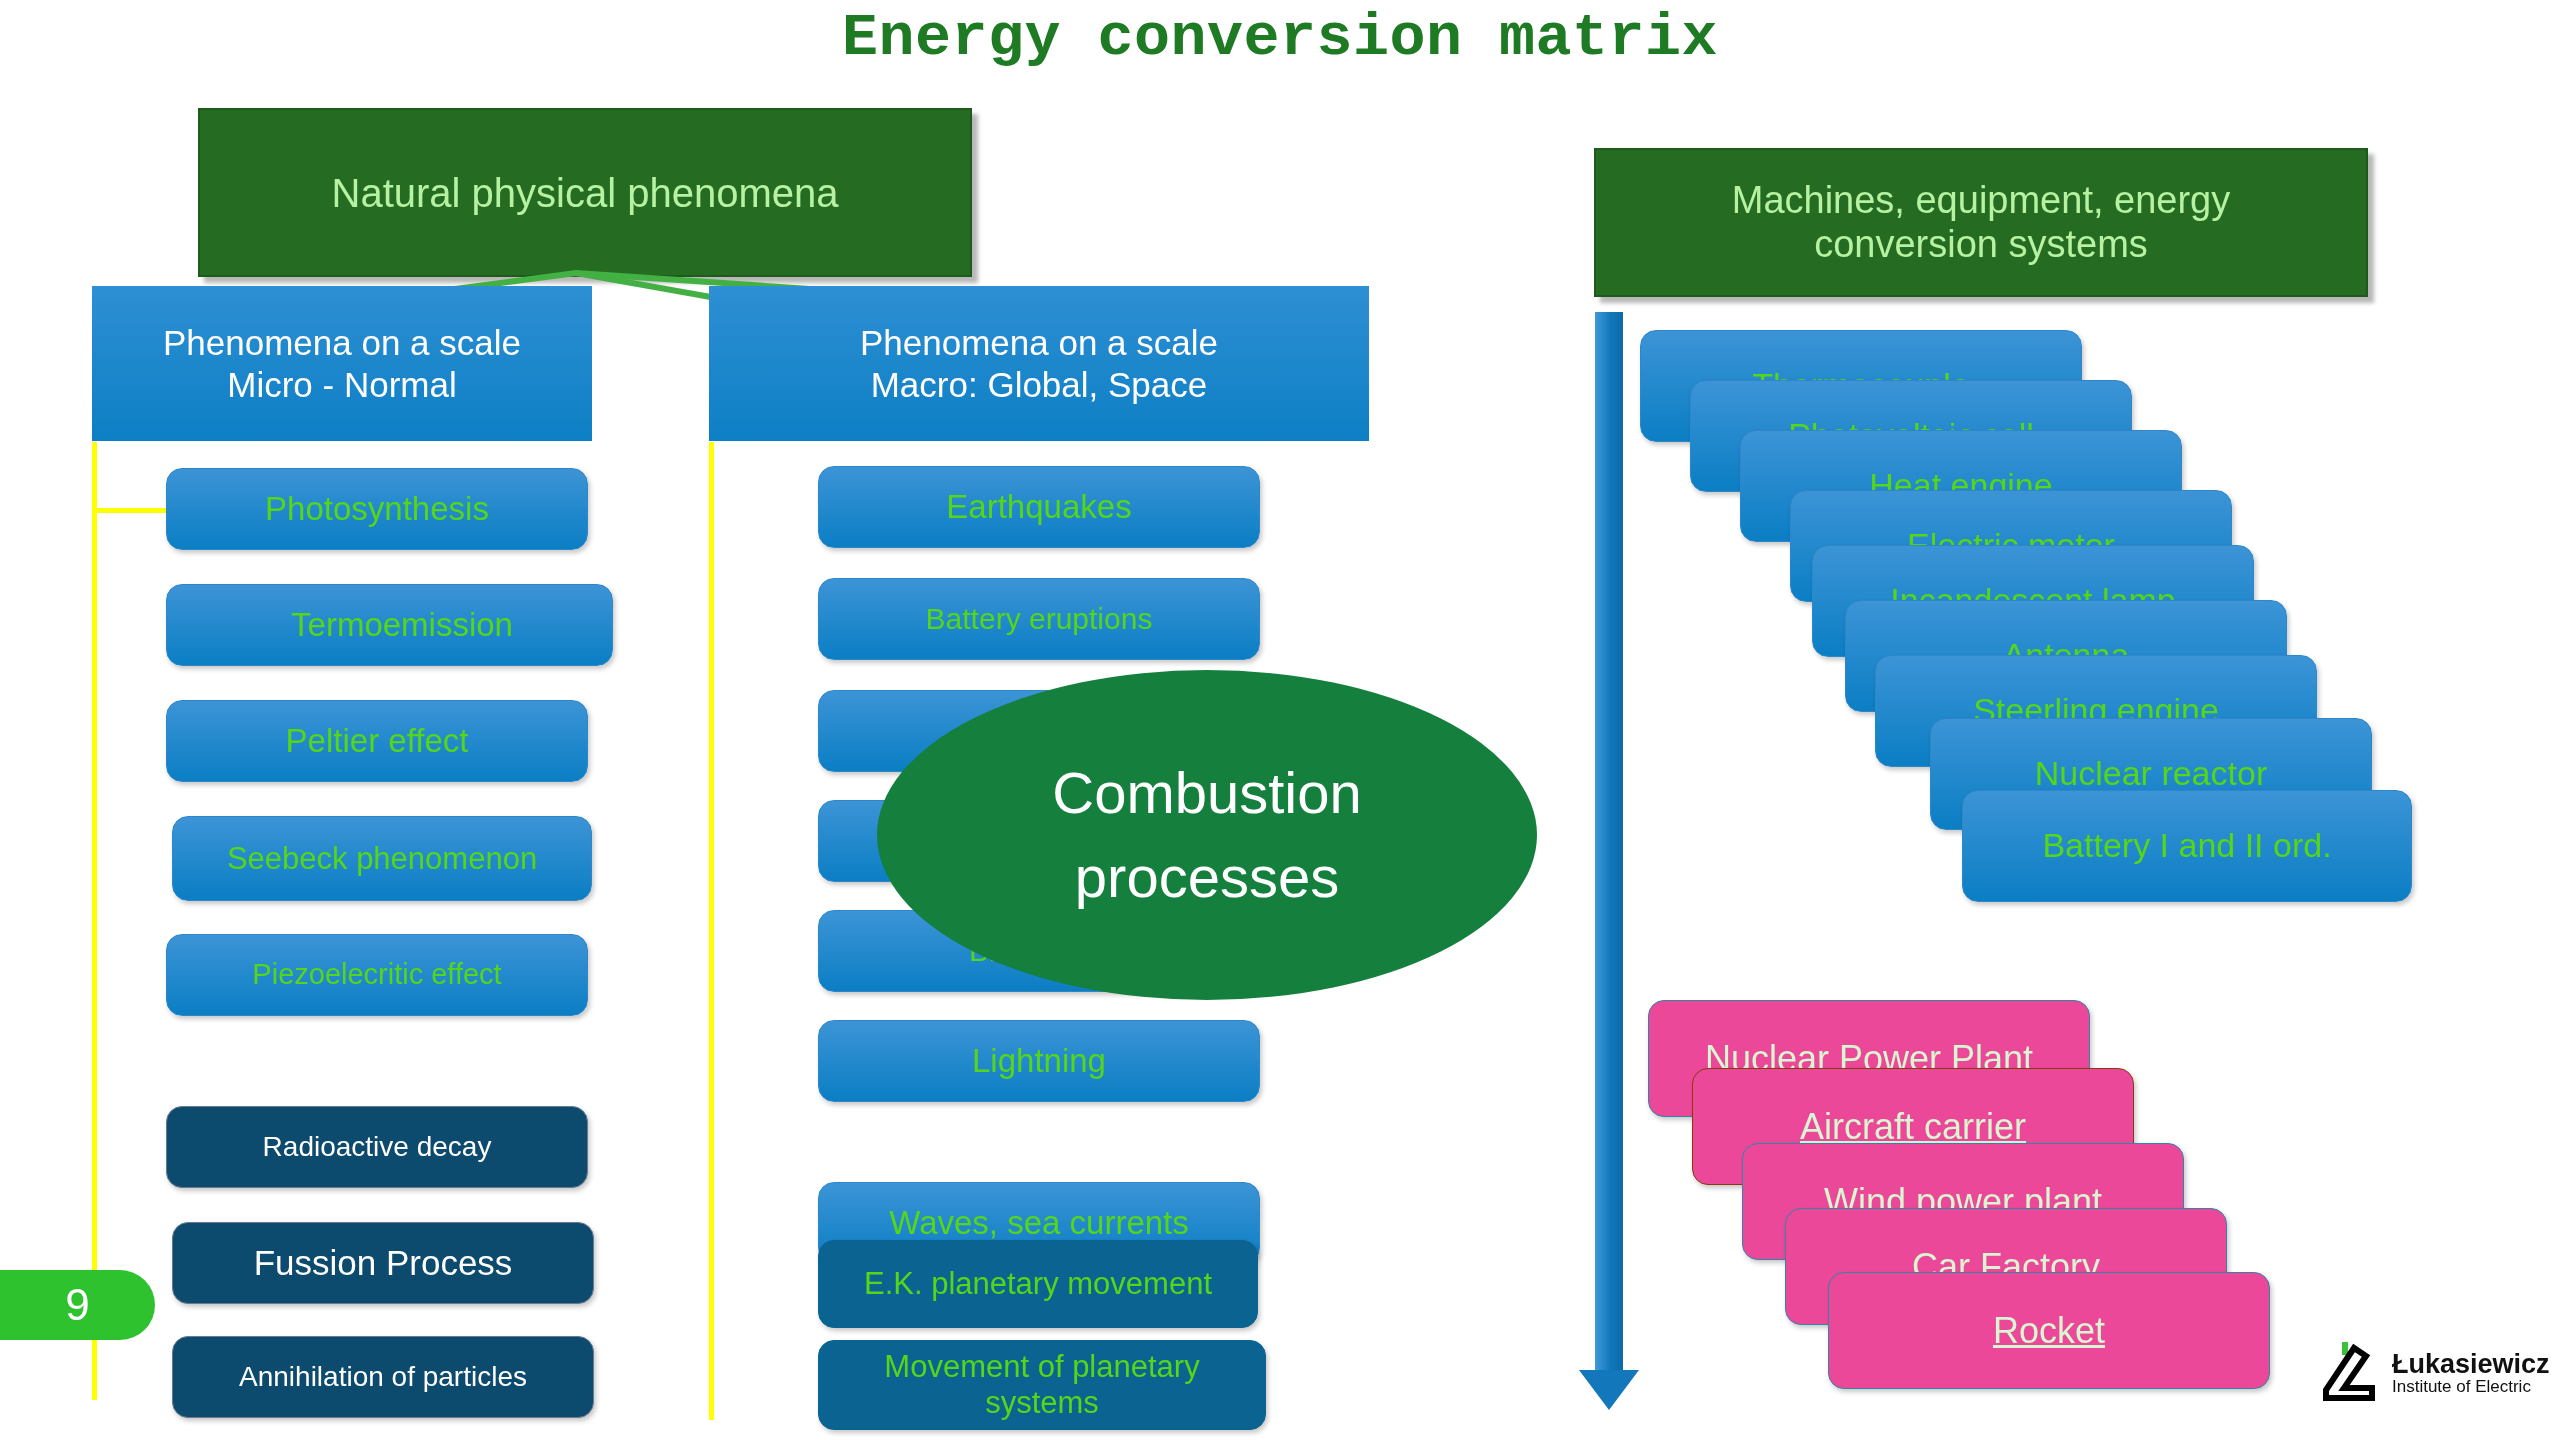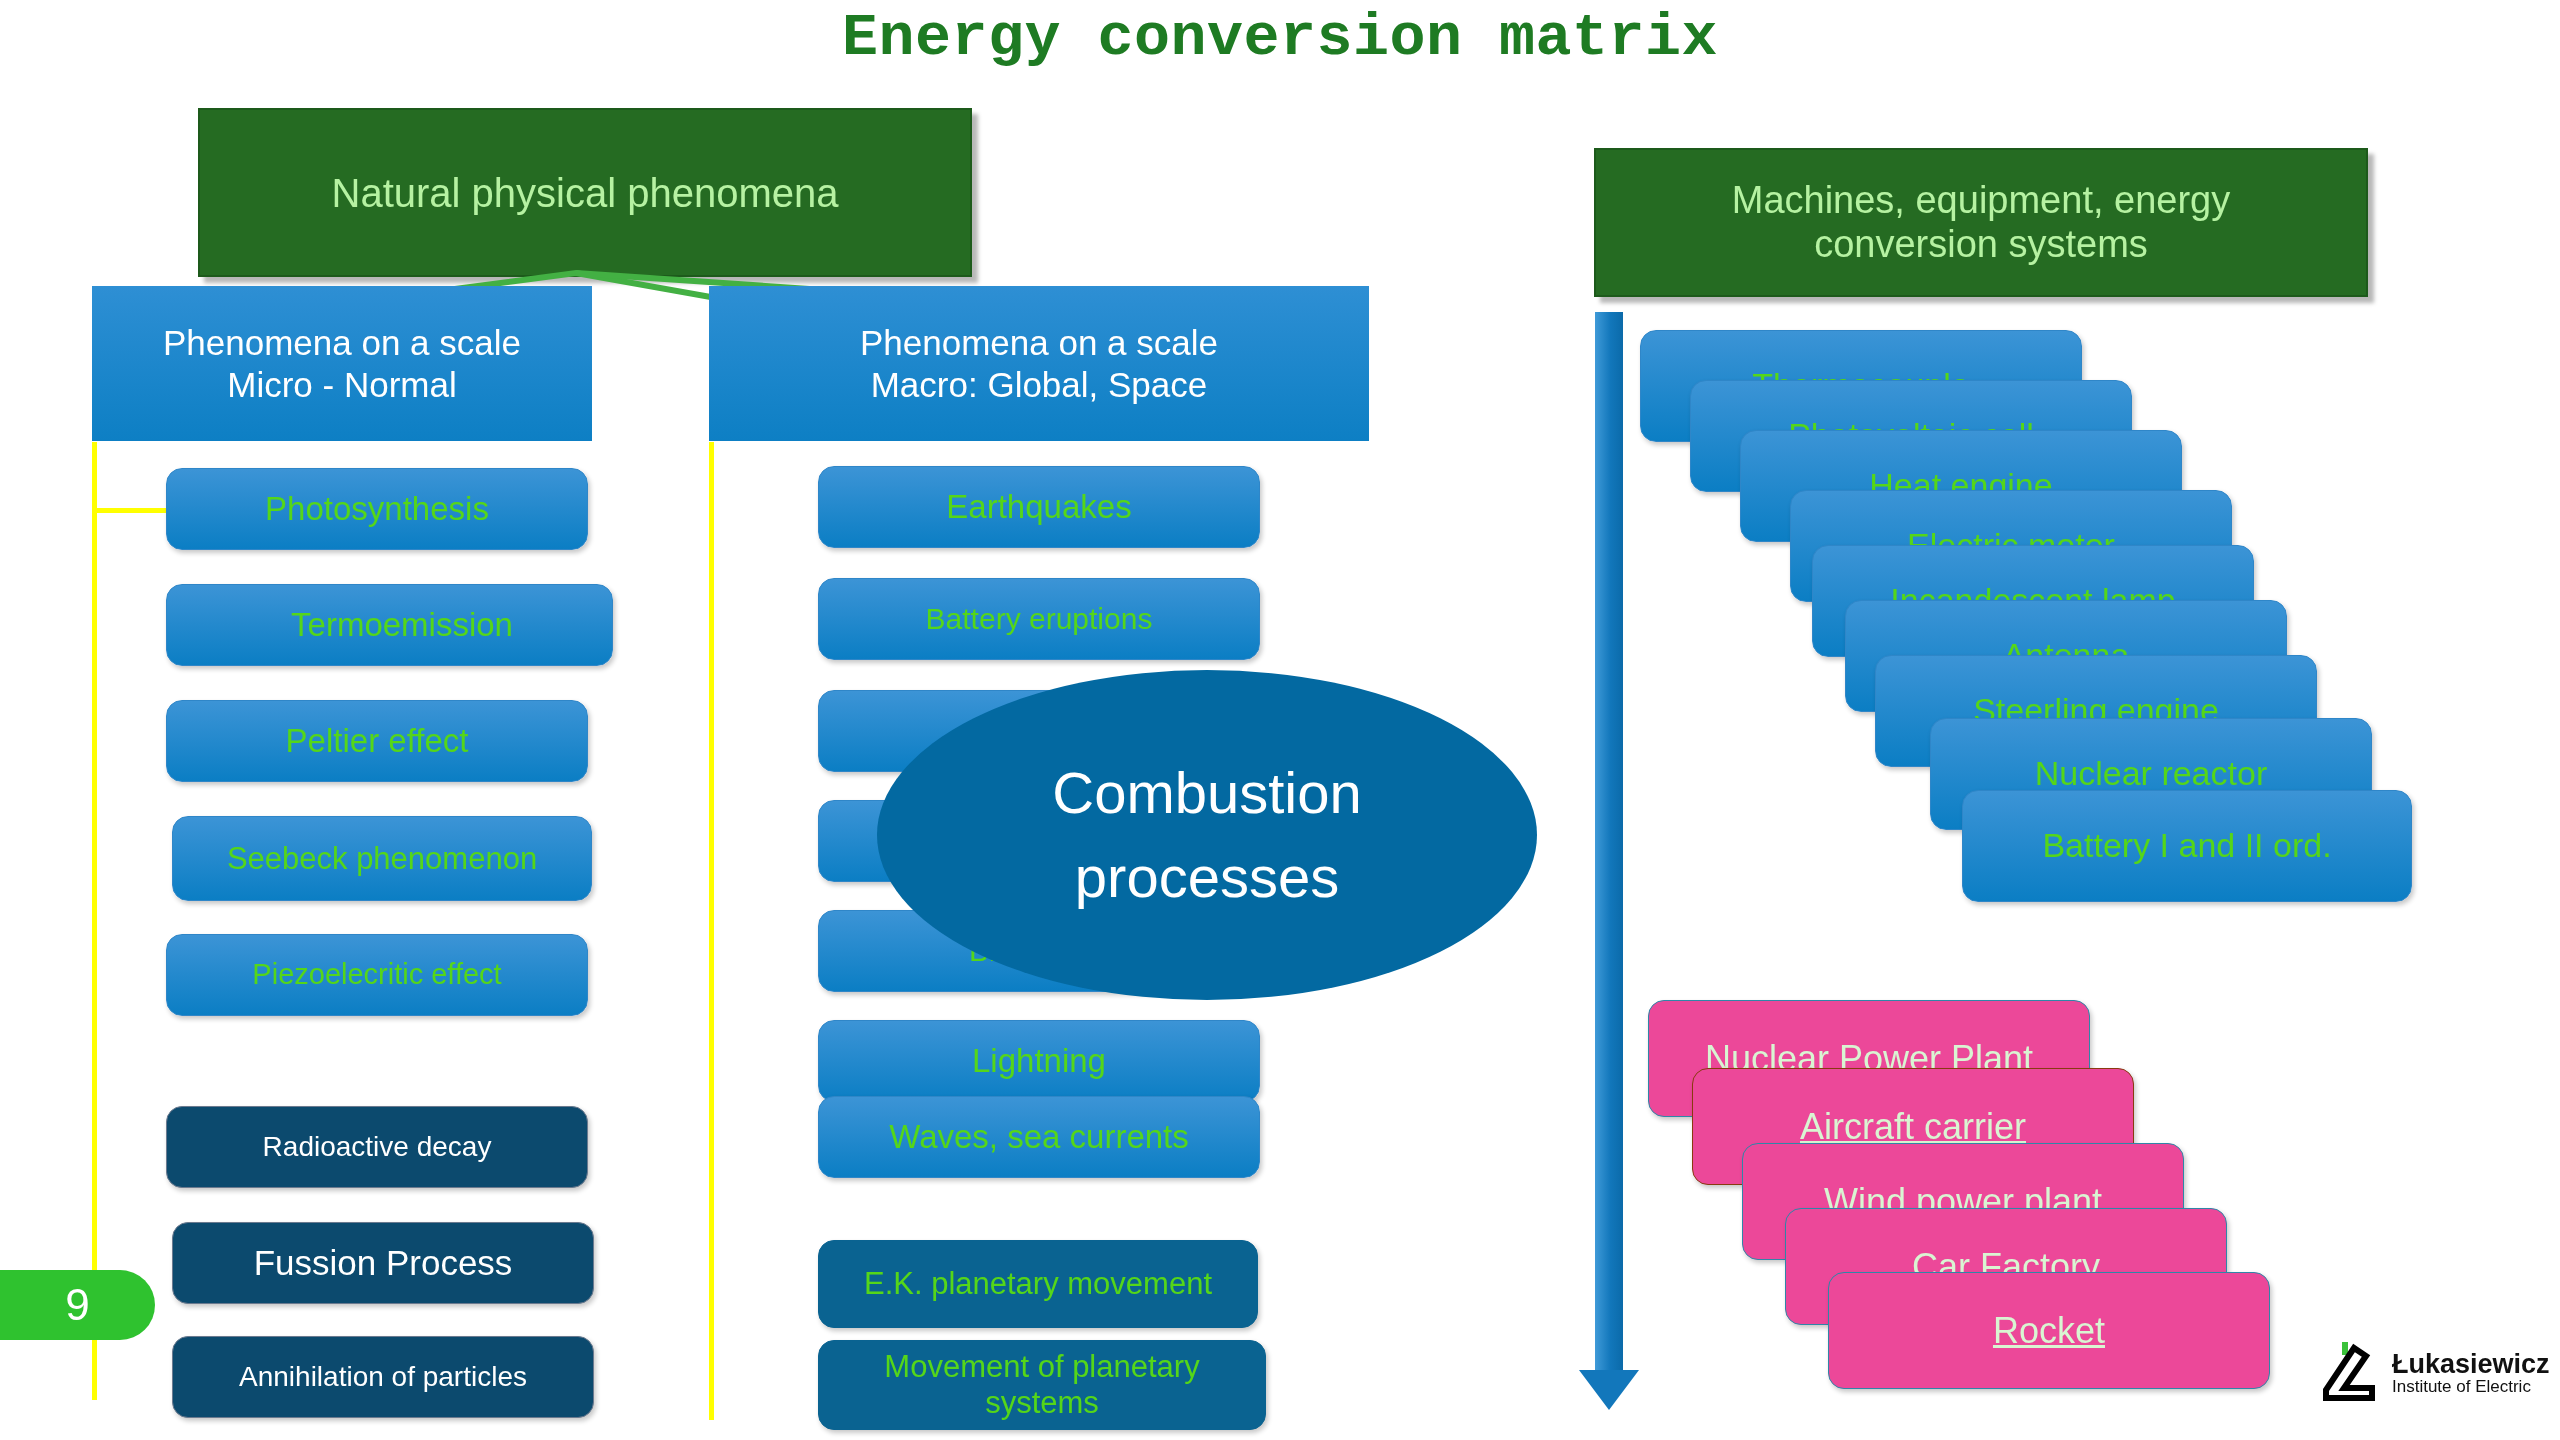--- a/index.html
+++ b/index.html
@@ -48,21 +48,21 @@
     background:#ec4899;color:#d9f5d2;border:1px solid #2f86a8;text-decoration:underline;
   }
   .pill.green.alt{border:1px solid #8a3a10;}
 
   
   .yline{position:absolute;background:#ffff00;}
 
   
   #combustion-ellipse{
     position:absolute;border-radius:50%;
-    background:#0369a1;color:#ffffff;
+    background:#15803d;color:#ffffff;
     display:flex;flex-direction:column;align-items:center;justify-content:center;
     text-align:center;font-size:58px;line-height:1.45;
   }
 
   
   #flow-arrow-shaft{
     position:absolute;background:linear-gradient(90deg,#3f9ad8 0%,#1277bb 55%,#0b6aa9 100%);
   }
   #flow-arrow-head{
     position:absolute;width:0;height:0;
@@ -151,21 +151,21 @@
 </div>
 <div class="pill blue" style="left:818px;top:800px;width:440px;height:80px;font-size:30px;">
   <span></span>
 </div>
 <div class="pill blue" style="left:818px;top:910px;width:440px;height:80px;font-size:30px;">
   <span>Biomass p</span>
 </div>
 <div class="pill blue" style="left:818px;top:1020px;width:440px;height:80px;font-size:33px;">
   <span>Lightning</span>
 </div>
-<div class="pill blue" style="left:818px;top:1096px;width:440px;height:80px;font-size:33px;">
+<div class="pill blue" style="left:818px;top:1182px;width:440px;height:80px;font-size:33px;">
   <span>Waves, sea currents</span>
 </div>
 <div class="pill darkblue" style="left:818px;top:1240px;width:440px;height:88px;font-size:31px;padding:0 40px;box-sizing:border-box;">
   <span>E.K. planetary movement</span>
 </div>
 <div class="pill darkblue" style="left:818px;top:1340px;width:448px;height:90px;font-size:31px;padding:0 14px;box-sizing:border-box;">
   <span>Movement of planetary systems</span>
 </div>
 
 <div id="combustion-ellipse" style="left:877px;top:670px;width:660px;height:330px;">

